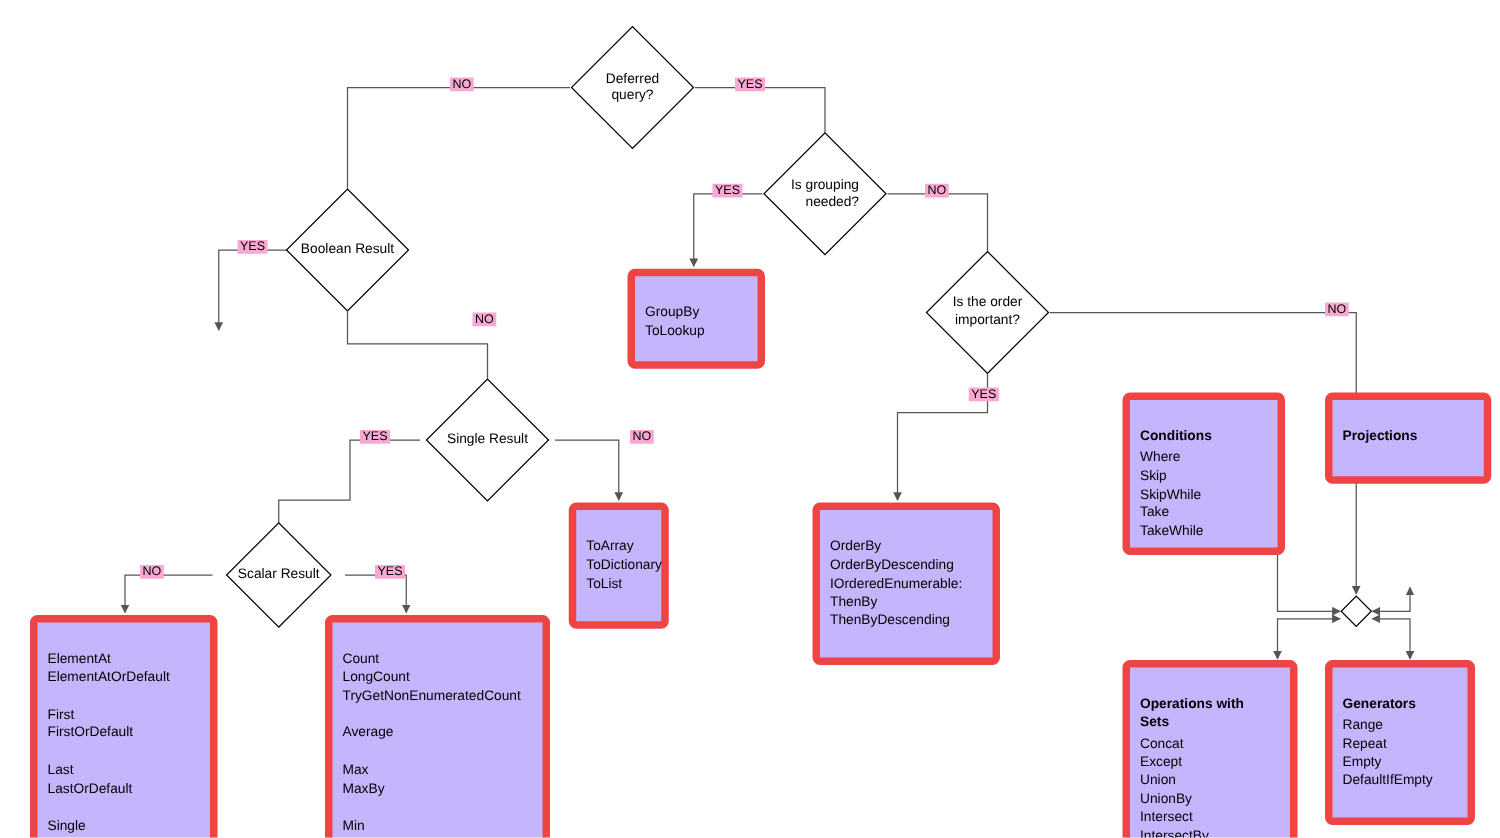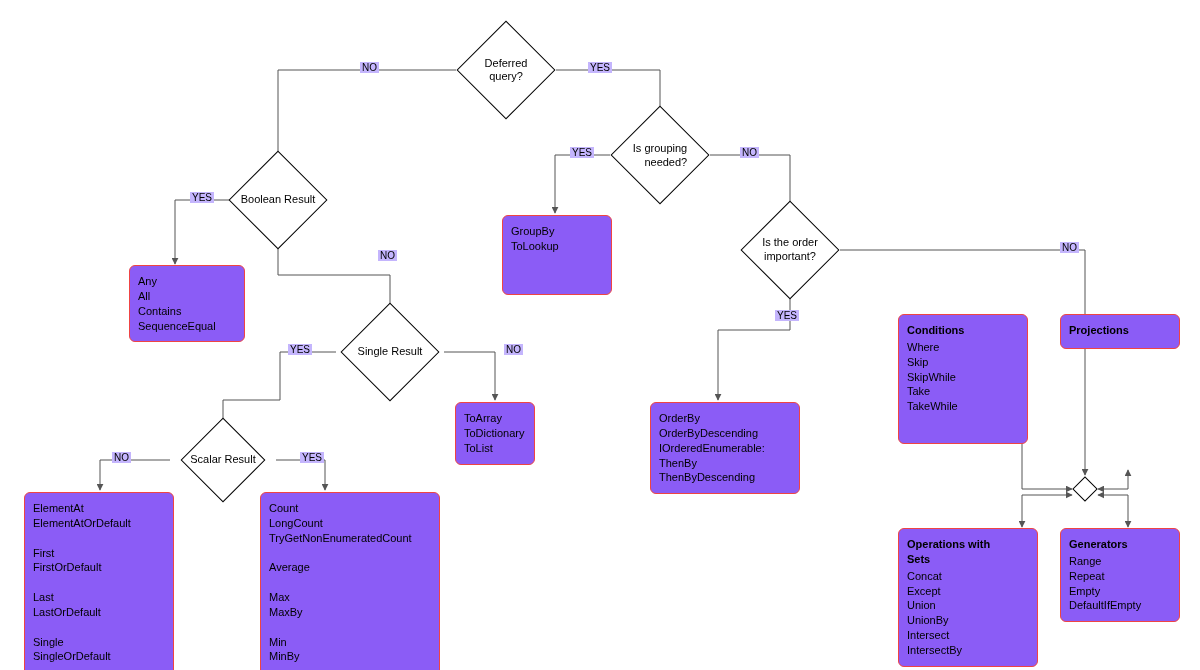--- a/index.html
+++ b/index.html
@@ -16,32 +16,32 @@
     display: flex;
     align-items: center;
     justify-content: center;
     text-align: center;
     font-size: 11px;
     line-height: 1.2;
     pointer-events: none;
   }
   .box {
     position: absolute;
-    border: 1px solid #ef4444;
-    background: #8b5cf6;
+    border: 6px solid #ef4444;
+    background: #c4b5fd;
     border-radius: 6px;
-    padding: 8px 8px;
+    padding: 22px 8px;
     font-size: 11px;
     line-height: 1.35;
   }
   .box .title { font-weight: bold; font-size: 11px; margin-bottom: 2px; }
   .edge-label {
     position: absolute;
     font-size: 10px;
-    background: #c4b5fd;
+    background: #f9a8d4;
     padding: 0 2px;
   }
   svg.edges { position: absolute; top: 0; left: 0; width: 1200px; height: 670px; pointer-events: none; }
 </style>
 </head>
 <body>
 
 <div class="canvas">
 
   <svg class="edges">
@@ -102,24 +102,20 @@
   <div class="diamond-label" style="left:218px; top:188px; width:120px; height:24px;">Boolean Result</div>
 
   <div class="diamond" style="left:355px; top:317px; width:70px; height:70px;"></div>
   <div class="diamond-label" style="left:330px; top:340px; width:120px; height:24px;">Single Result</div>
 
   <div class="diamond" style="left:193px; top:430px; width:60px; height:60px;"></div>
   <div class="diamond-label" style="left:165px; top:448px; width:116px; height:24px;">Scalar Result</div>
 
   <div class="diamond" style="left:1076px; top:480px; width:18px; height:18px;"></div>
 
-  <div class="box" style="left:129px; top:265px; width:116px; white-space:pre-line;">Any
-All
-Contains
-SequenceEqual</div>
 
   <div class="box" style="left:502px; top:215px; width:110px; height:80px; white-space:pre-line;">GroupBy
 ToLookup</div>
 
   <div class="box" style="left:455px; top:402px; width:80px; white-space:pre-line;">ToArray
 ToDictionary
 ToList</div>
 
   <div class="box" style="left:650px; top:402px; width:150px; white-space:pre-line;">OrderBy
 OrderByDescending
@@ -129,21 +125,21 @@
 
   <div class="box" style="left:898px; top:314px; width:130px; height:130px;">
     <div class="title">Conditions</div>
     <div style="white-space:pre-line;">Where
 Skip
 SkipWhile
 Take
 TakeWhile</div>
   </div>
 
-  <div class="box" style="left:1060px; top:314px; width:120px;">
+  <div class="box" style="left:1060px; top:314px; width:133px;">
     <div class="title">Projections</div>
   </div>
 
   <div class="box" style="left:898px; top:528px; width:140px;">
     <div class="title" style="white-space:pre-line;">Operations with
 Sets</div>
     <div style="white-space:pre-line;">Concat
 Except
 Union
 UnionBy

